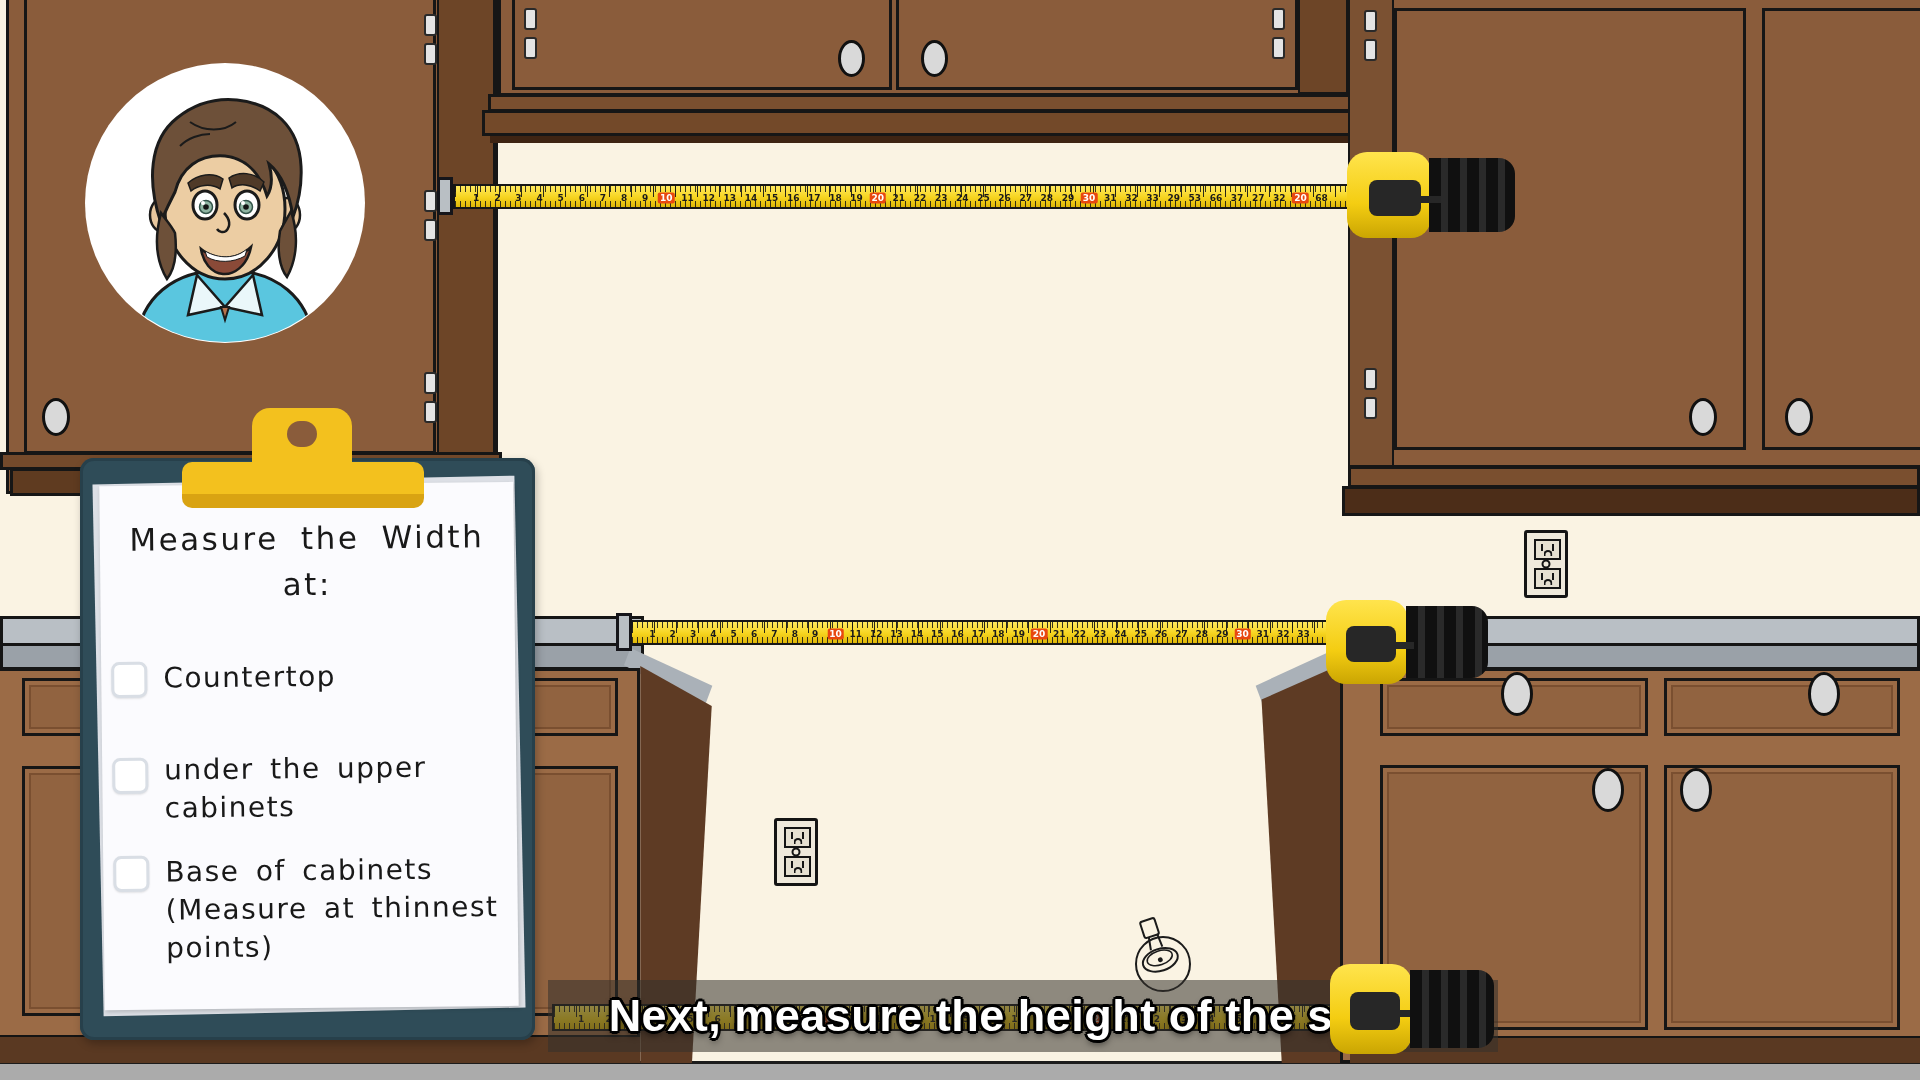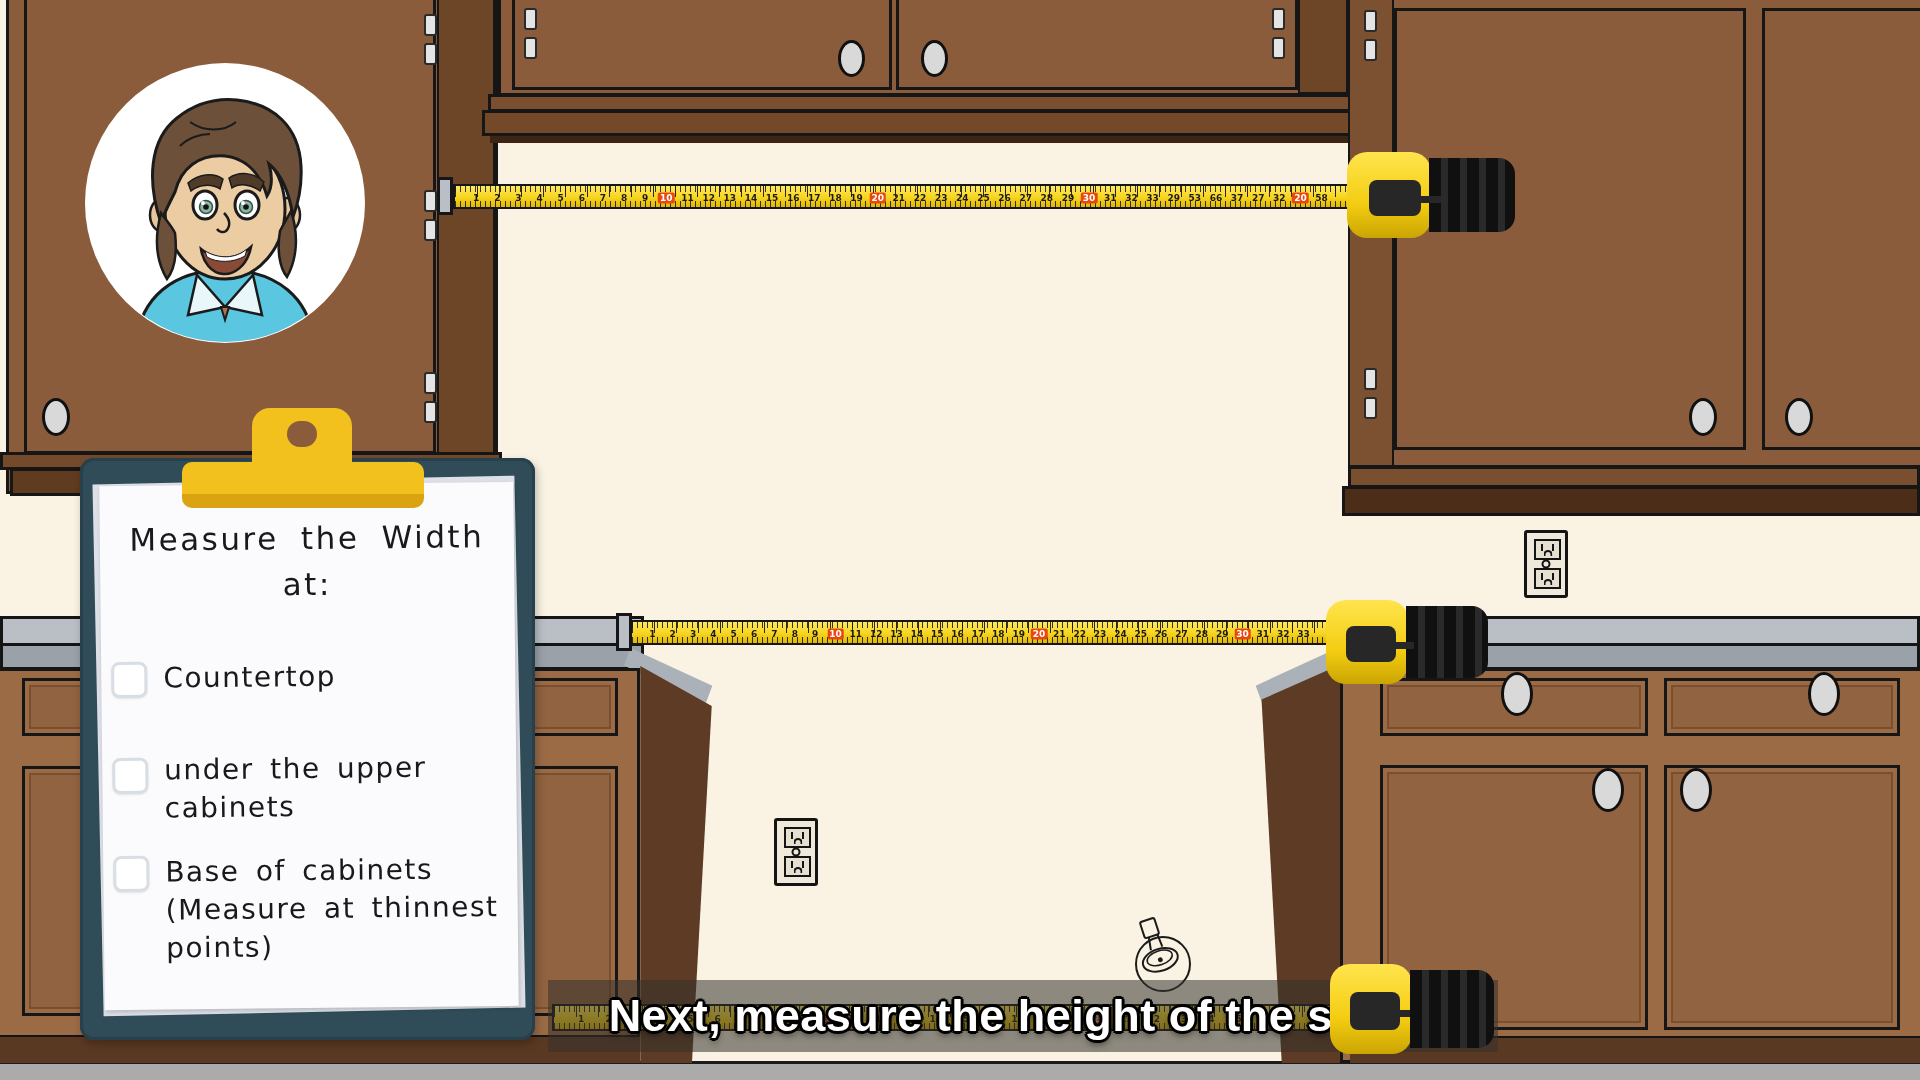--- a/index.html
+++ b/index.html
@@ -258,21 +258,21 @@
       <span class="tnum" style="left: 73.4597%;">31</span>
       <span class="tnum" style="left: 75.8294%;">32</span>
       <span class="tnum" style="left: 78.1991%;">33</span>
       <span class="tnum" style="left: 80.5687%;">29</span>
       <span class="tnum" style="left: 82.9384%;">53</span>
       <span class="tnum" style="left: 85.3081%;">66</span>
       <span class="tnum" style="left: 87.6777%;">37</span>
       <span class="tnum" style="left: 90.0474%;">27</span>
       <span class="tnum" style="left: 92.4171%;">32</span>
       <span class="tnum thl" style="left: 94.7867%;">20</span>
-      <span class="tnum" style="left: 97.1564%;">58</span>
+      <span class="tnum" style="left: 97.1564%;">68</span>
     </div>
   <div class="abs tb-front" style="left:1347px;top:152px;width:84px;height:86px;"></div>
   <div class="abs tb-stub" style="left:1417px;top:196px;width:24px;height:7px;"></div>
   <div class="abs tb-grip" style="left:1369px;top:180px;width:52px;height:36px;"></div>
   <div class="abs tb-back" style="left:1429px;top:158px;width:86px;height:74px;"></div>
 
   <div class="abs tape-hook" style="left:616px;top:613px;"></div>
   <div class="abs tape-strip" style="left:630px;top:620px;width:700px;">
     <span class="ticks tk-t"></span>
       <span class="ticks tk-m"></span>

